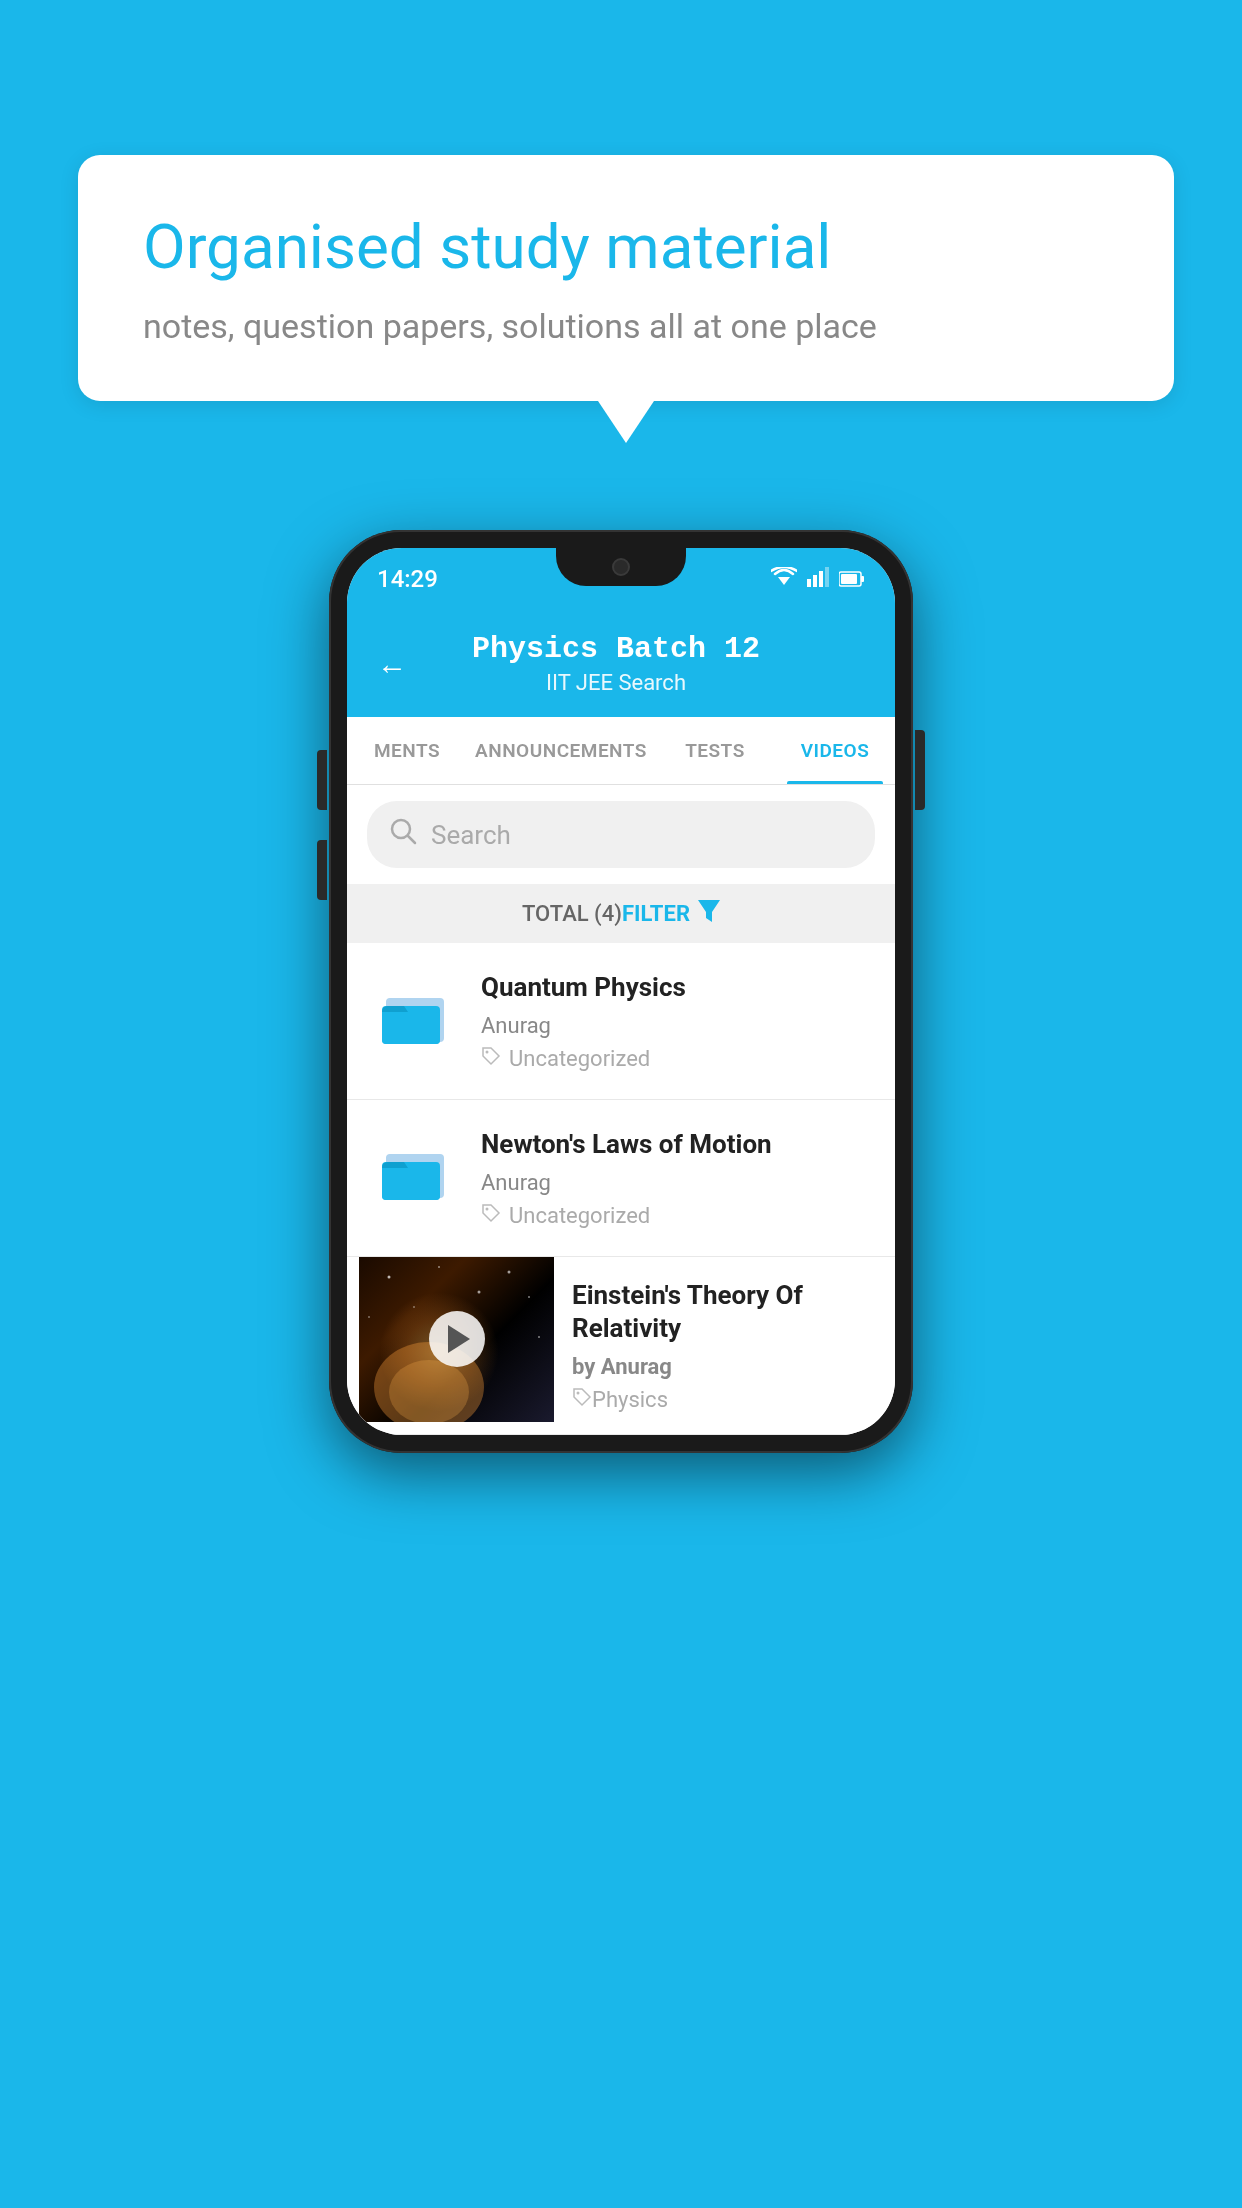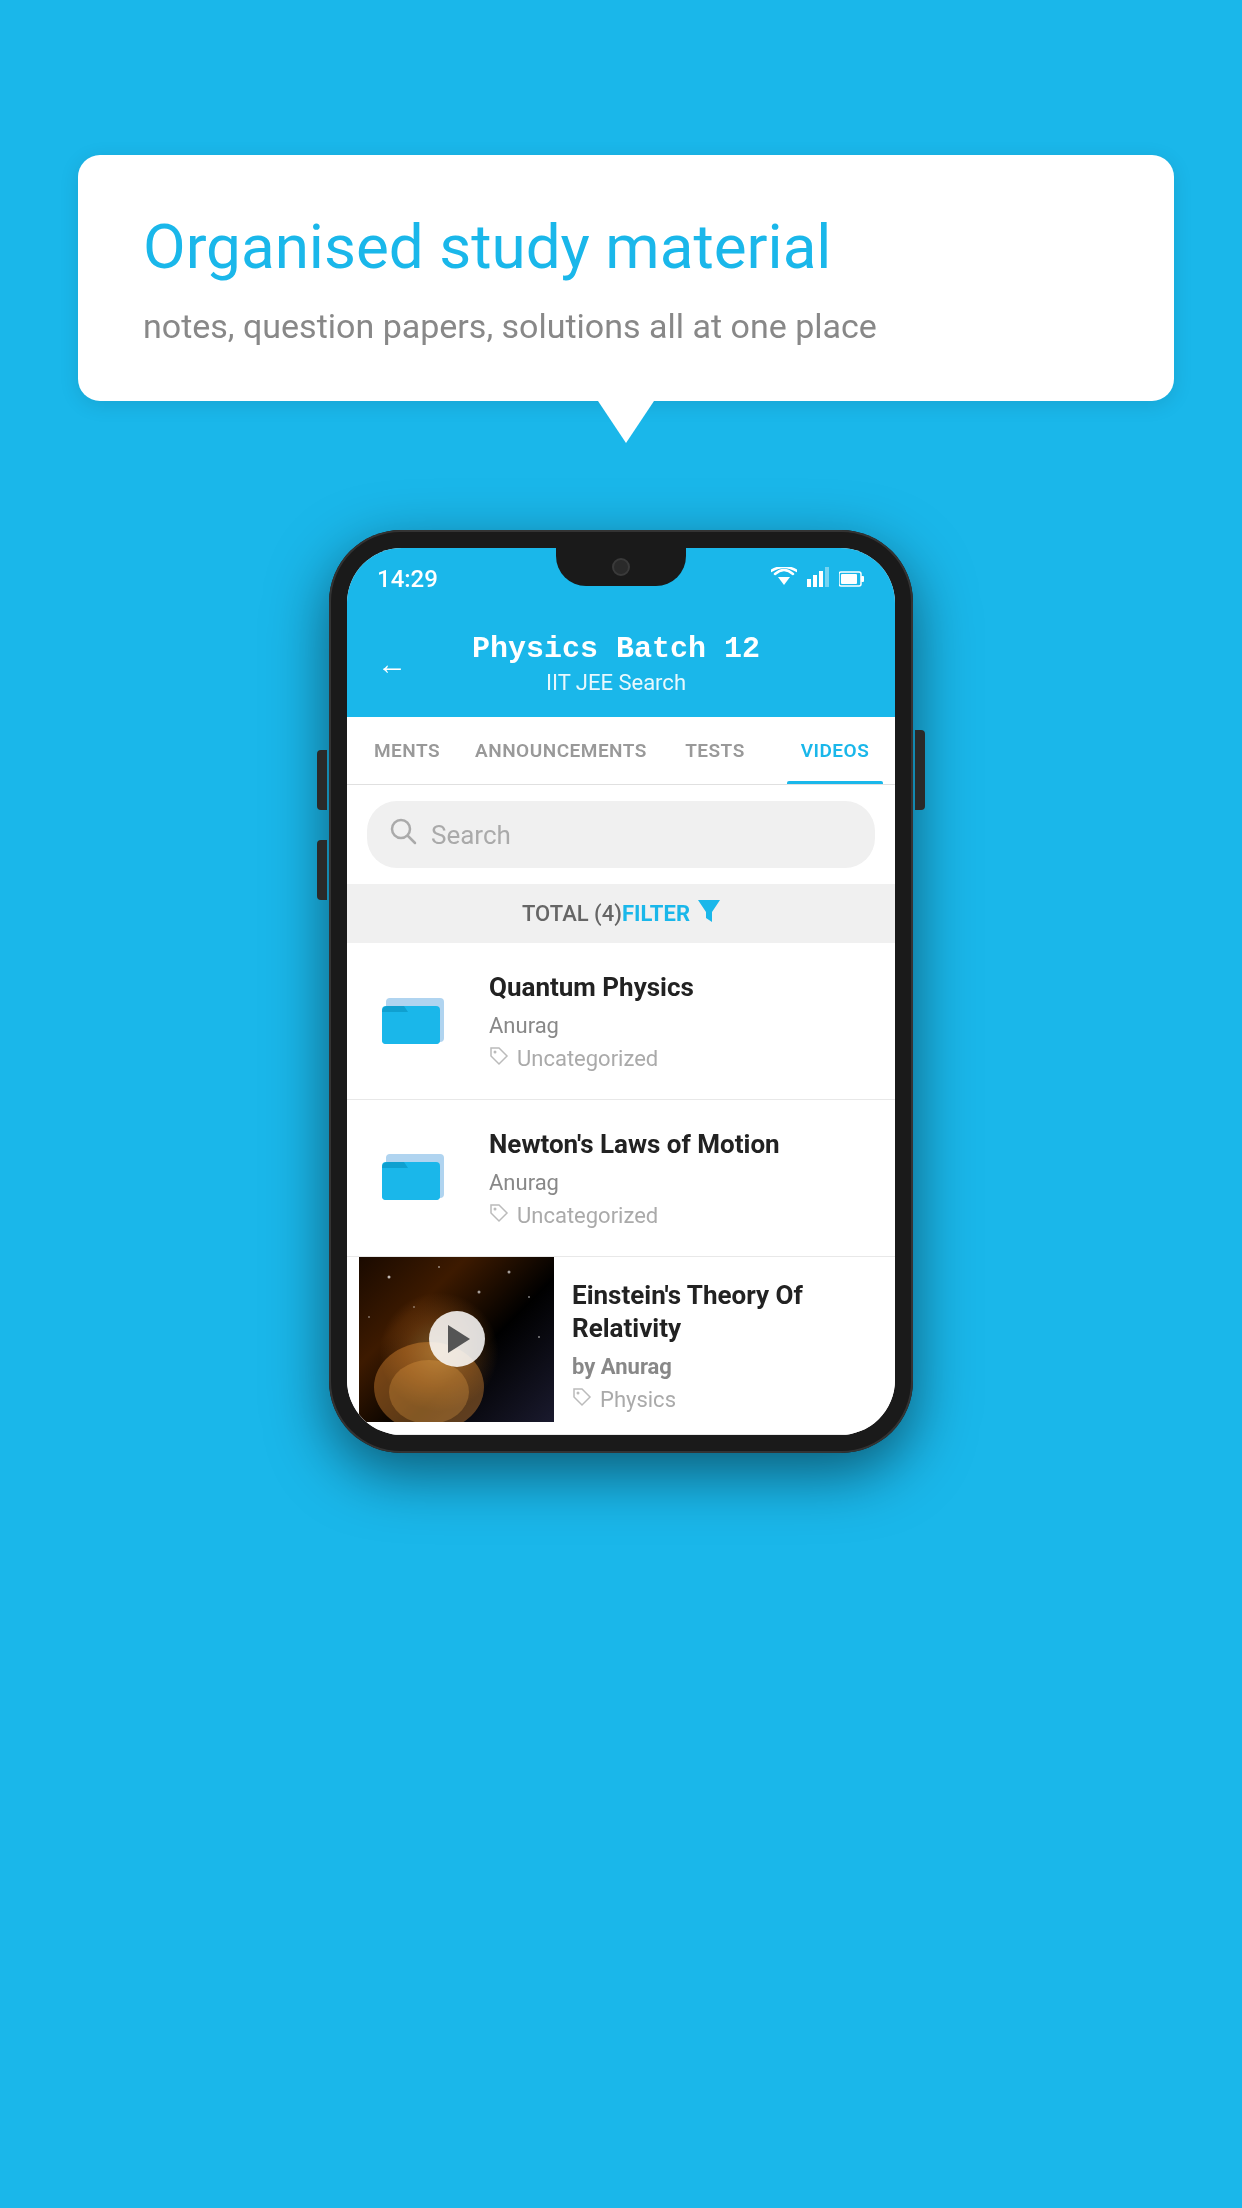--- a/index.html
+++ b/index.html
@@ -286,21 +286,21 @@
     
     .video-list {
       background: white;
     }
 
     .video-item {
       display: flex;
       align-items: flex-start;
       padding: 28px 22px;
       border-bottom: 1px solid #e8e8e8;
-      gap: 30px;
+      gap: 22px;
     }
 
     .video-thumb {
       width: 90px;
       height: 90px;
       flex-shrink: 0;
       display: flex;
       align-items: center;
       justify-content: center;
     }
@@ -406,21 +406,20 @@
     .einstein-author {
       font-size: 22px;
       color: #888;
       margin-bottom: 8px;
       font-weight: bold;
     }
 
     .einstein-tag {
       display: flex;
       align-items: center;
-      gap: 8px;
       color: #aaa;
       font-size: 22px;
     }
   </style>
 </head>
 <body>
 
 <div class="speech-bubble-container">
   <div class="speech-bubble">
     <div class="bubble-title">Organised study material</div>

